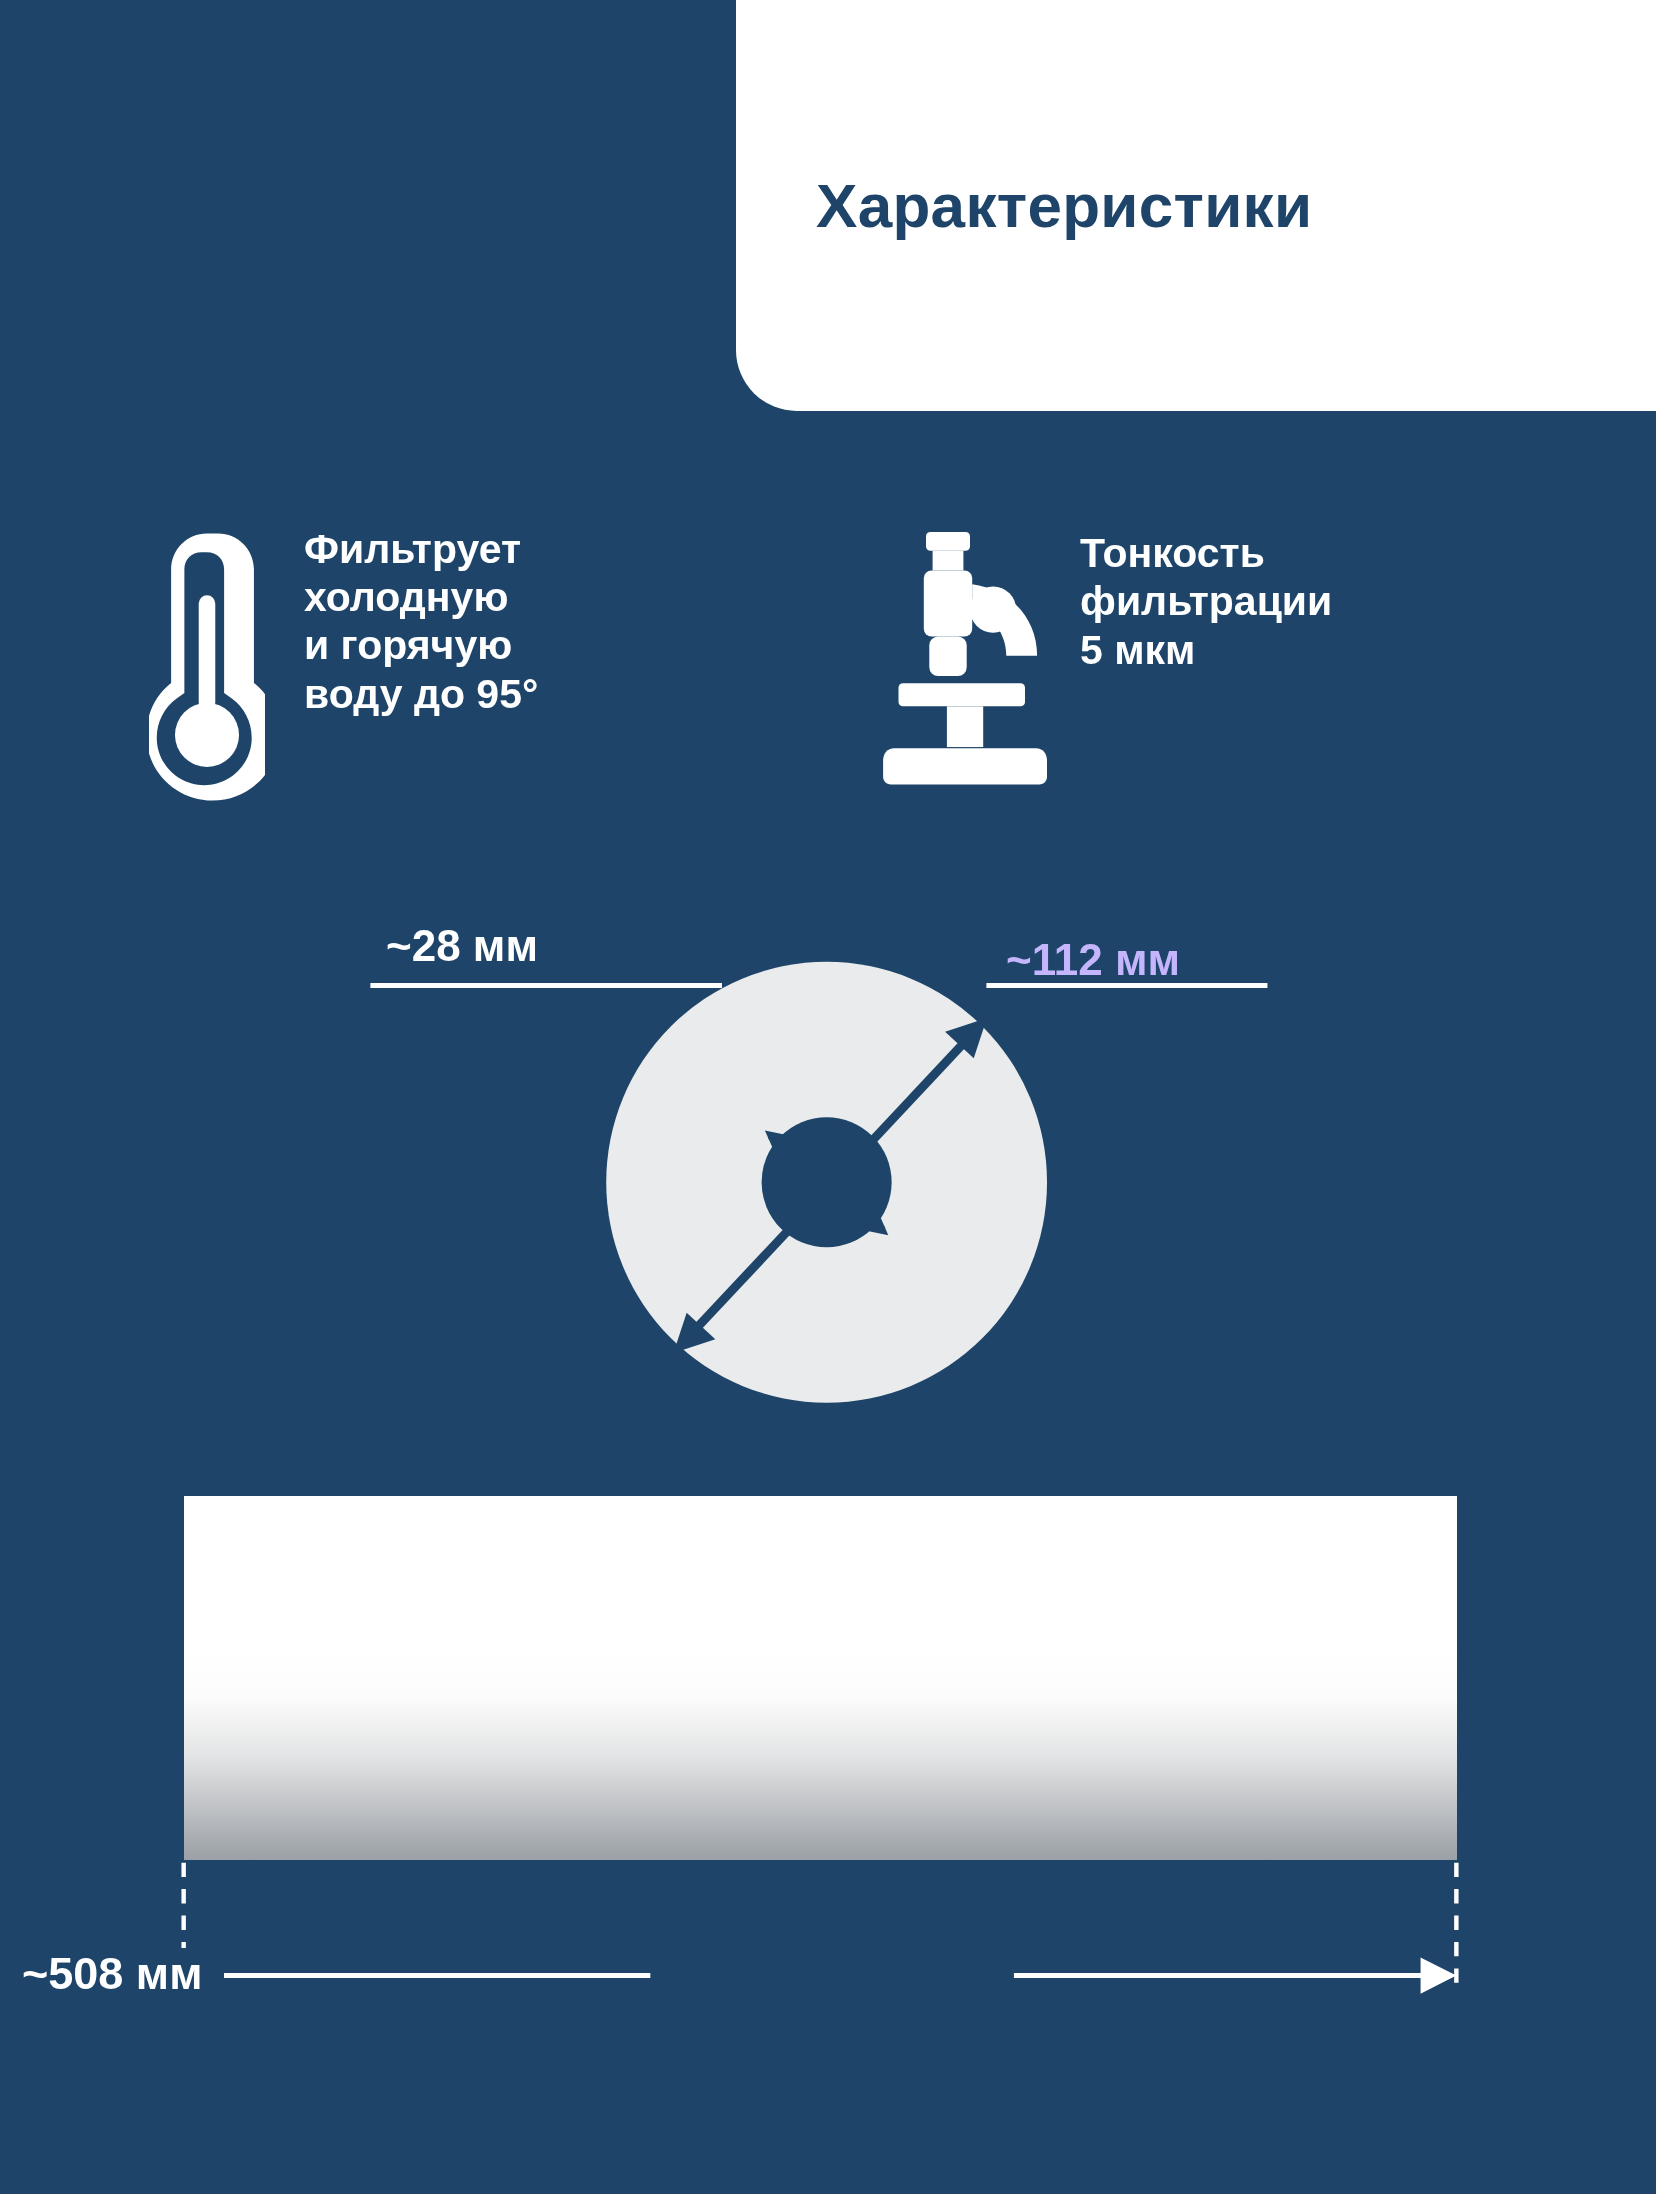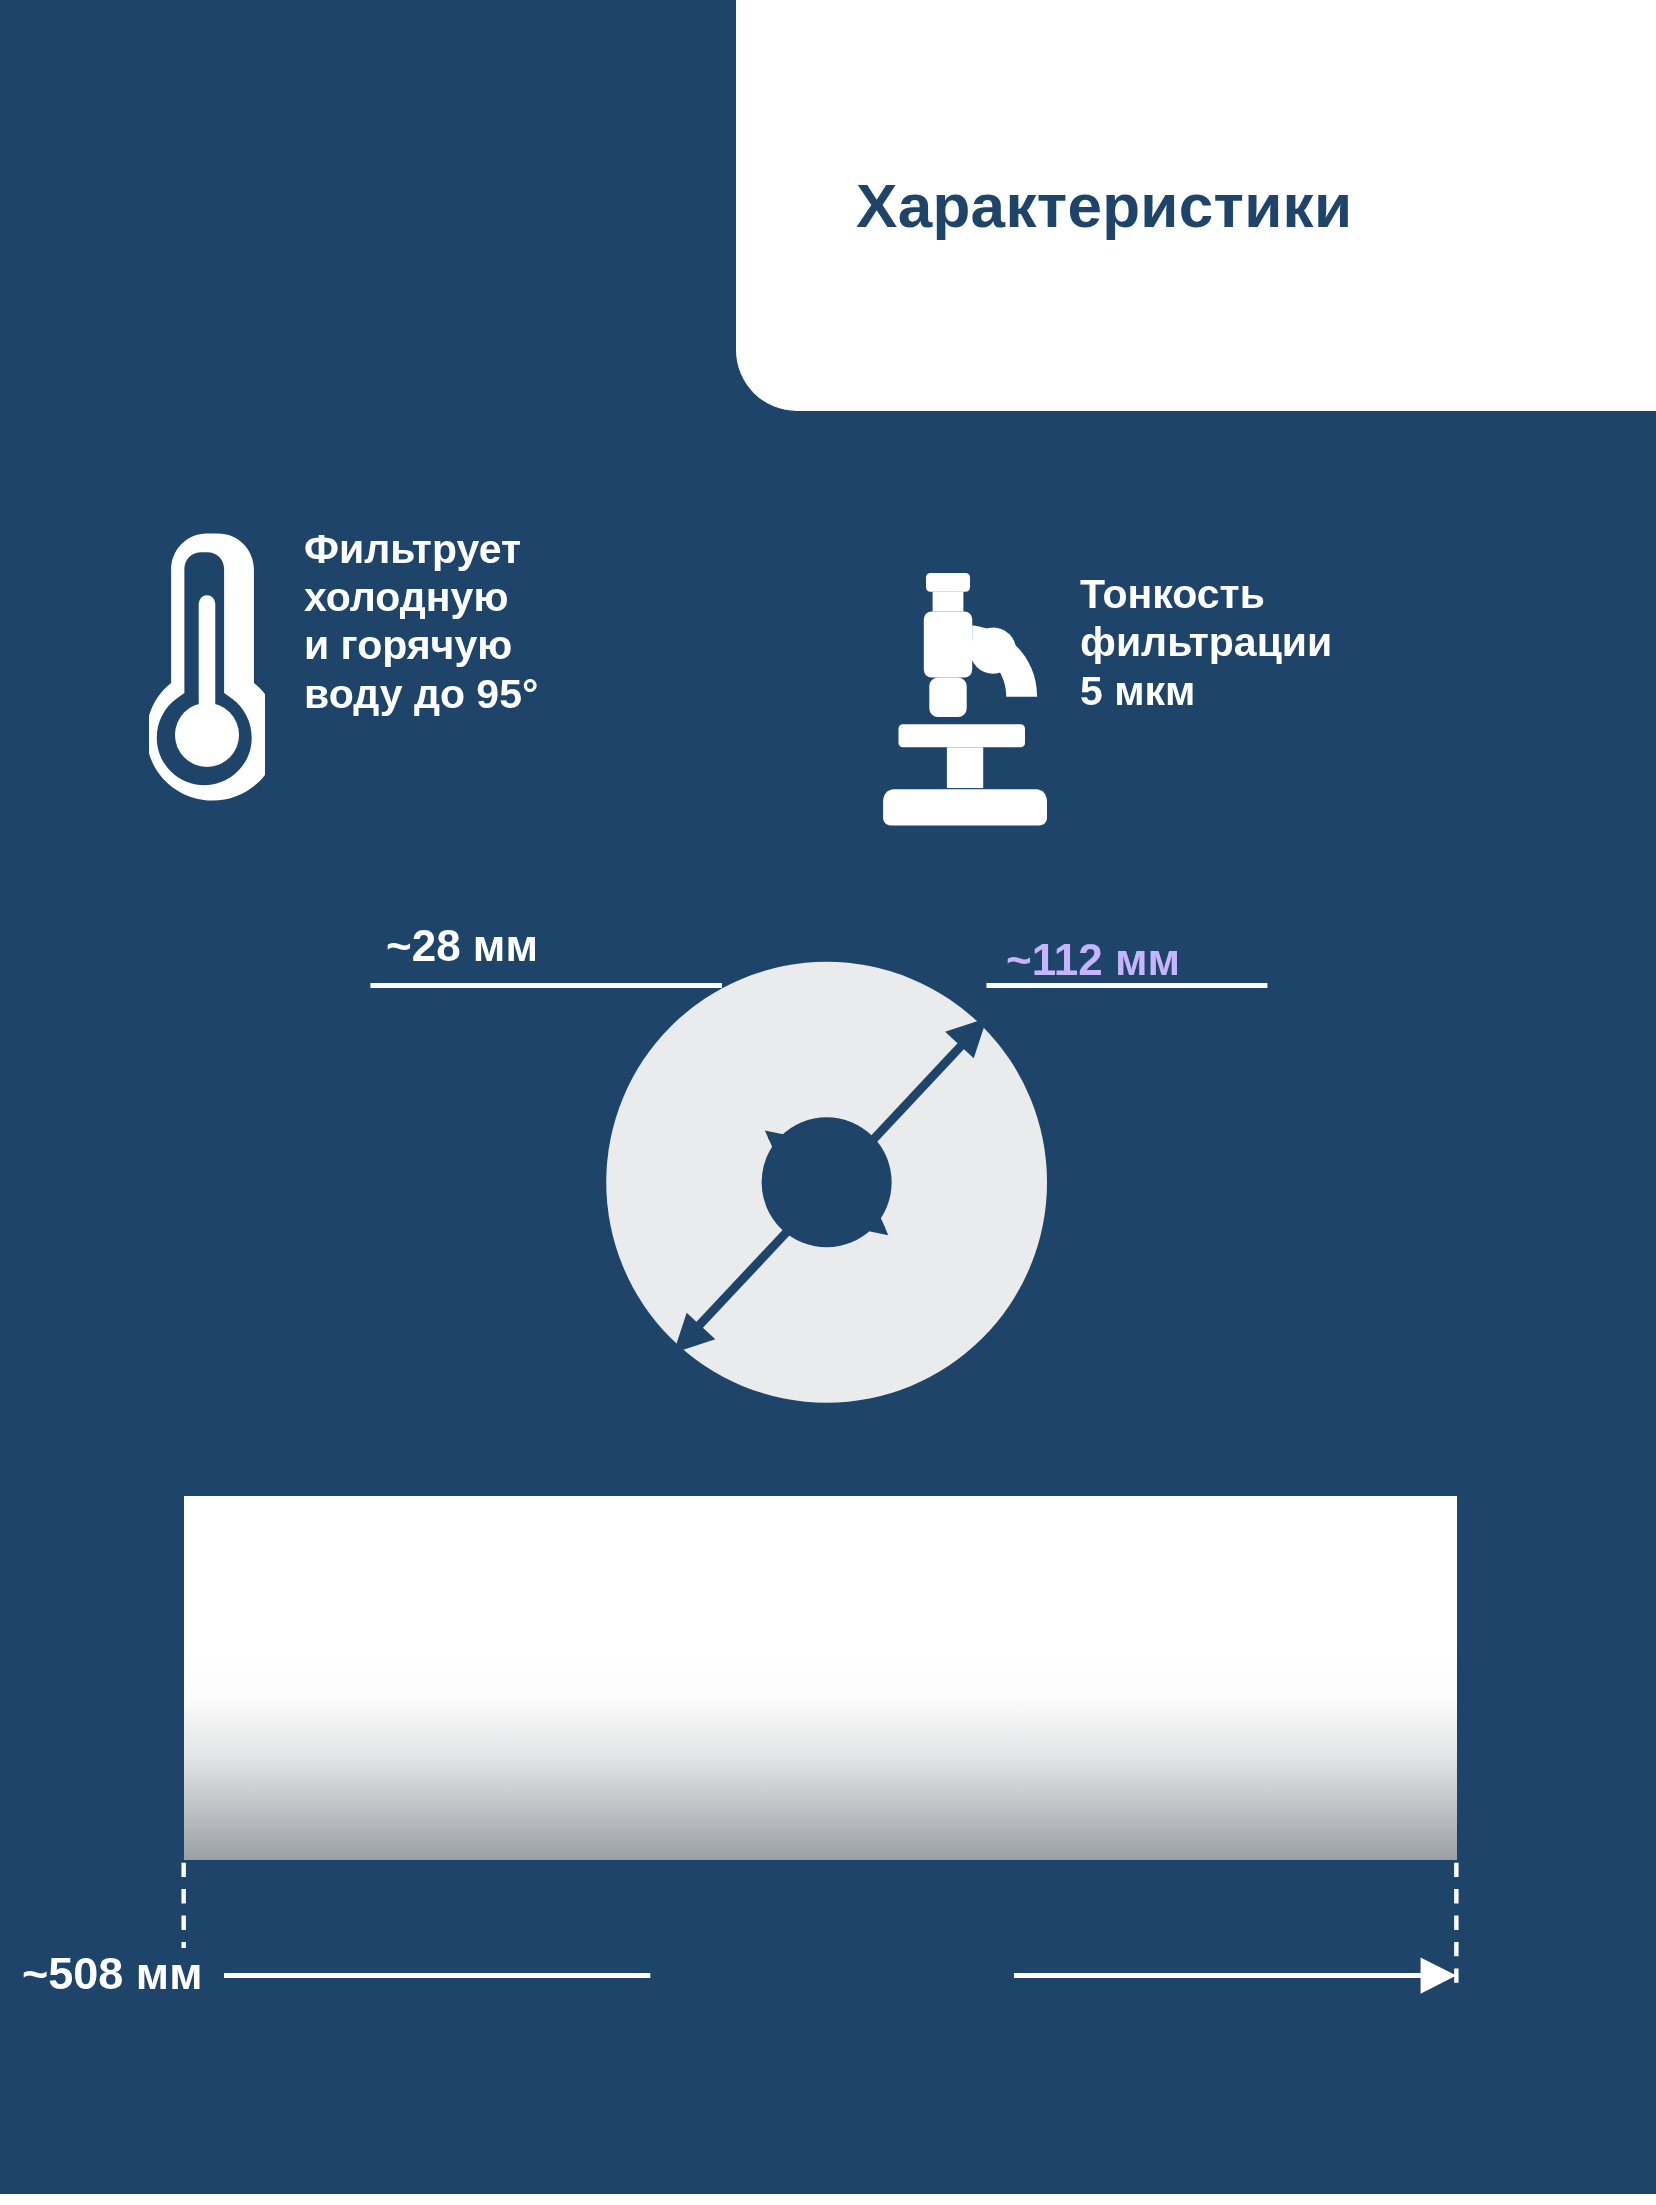--- a/index.html
+++ b/index.html
@@ -32,21 +32,21 @@
     left: 736px;
     top: 0;
     width: 920px;
     height: 411px;
     background: #ffffff;
     border-bottom-left-radius: 61px;
     box-sizing: border-box;
     display: flex;
     align-items: center;
     justify-content: flex-start;
-    padding-left: 120px;
+    padding-left: 80px;
   }
   .header-title {
     color: #1e4569;
     font-size: 62px;
     font-weight: bold;
     letter-spacing: 0.3px;
     white-space: nowrap;
   }
 
   
@@ -56,21 +56,21 @@
     top: 529px;
     width: 1344px;
     height: 309px;
   }
   .feature {
     position: absolute;
     display: flex;
     align-items: flex-start;
   }
   .feature-1 { left: 149px; top: 0px; }
-  .feature-2 { left: 882px; top: 0px; margin-top: 41px; }
+  .feature-2 { left: 882px; top: 0px; }
 
   .feature-icon {
     flex: 0 0 auto;
     display: block;
   }
   .feature-text {
     color: #ffffff;
     font-size: 41px;
     font-weight: bold;
     line-height: 1.18;

